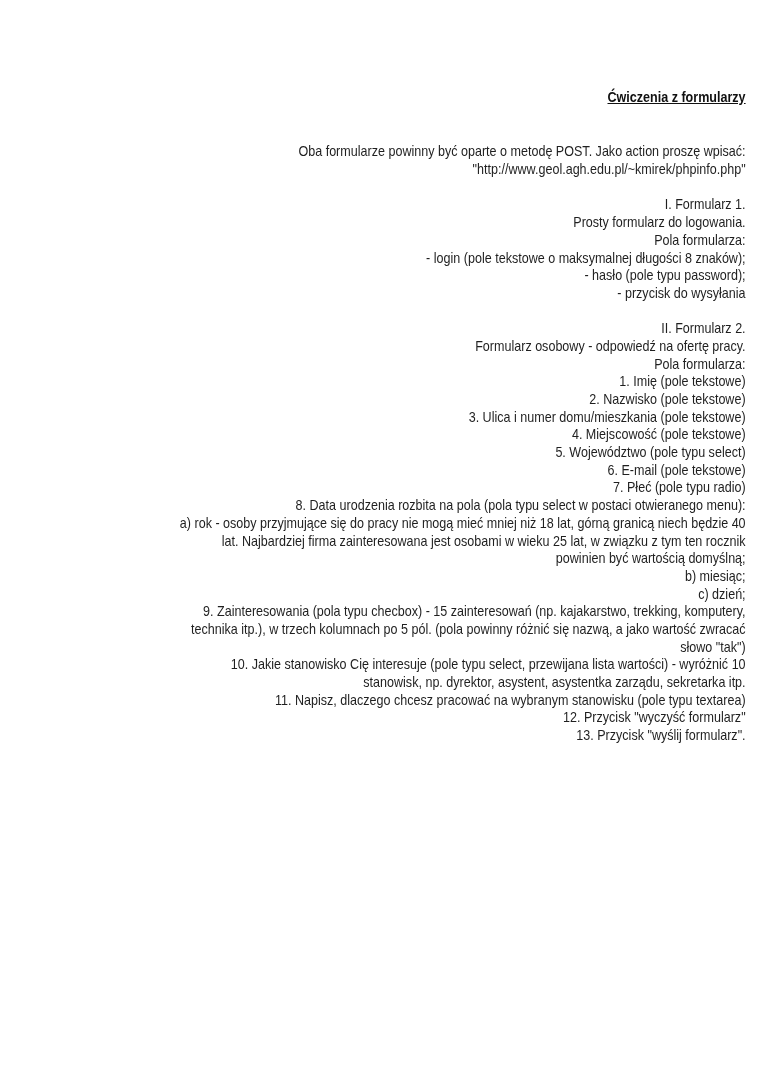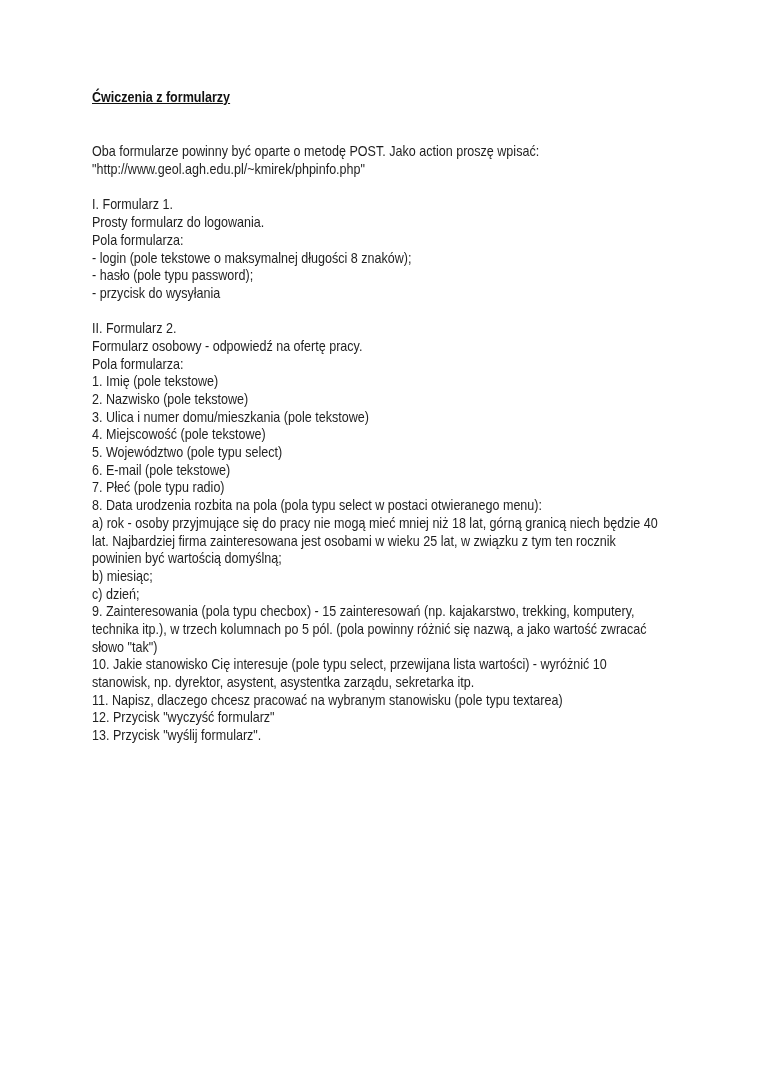--- a/index.html
+++ b/index.html
@@ -17,20 +17,21 @@
   .page {
     position: absolute;
     inset: 0;
     background: #ffffff;
   }
   .content {
     position: absolute;
     left: 92px;
     top: 88px;
     width: 580px;
+    text-align: right;
   }
   .line {
     height: 17.7px;
     line-height: 17.7px;
     font-size: 14.6px;
     color: #1f1f1f;
     white-space: pre;
     transform: scaleX(0.86);
     transform-origin: 0 50%;
     width: 760px;

